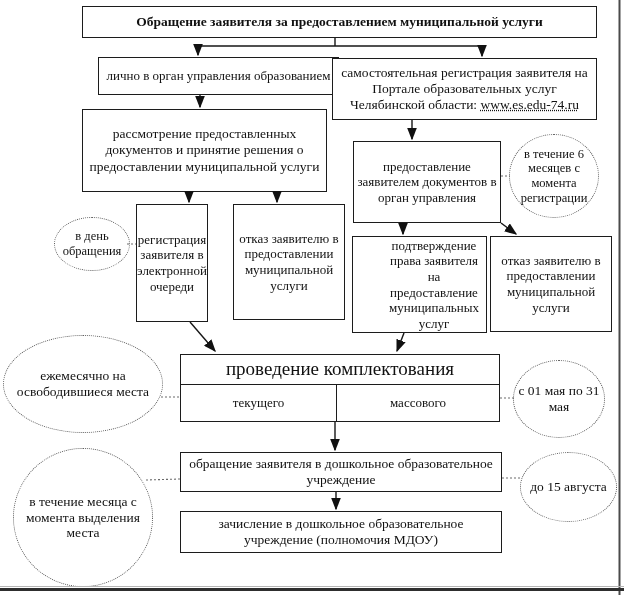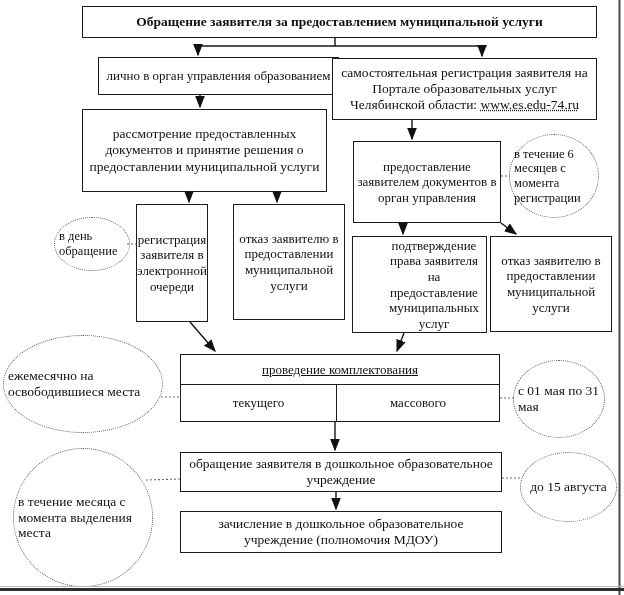--- a/index.html
+++ b/index.html
@@ -11,27 +11,27 @@
     position:absolute;box-sizing:border-box;background:#fff;
     border:1.5px solid #1c1c1c;
     display:flex;align-items:center;justify-content:center;
     text-align:center;font-size:13px;line-height:1.2;padding:1px 3px;
   }
   .f14{font-size:13.5px;}
   .ellipse{
     position:absolute;box-sizing:border-box;background:transparent;
     border:1.2px dotted #5a5a5a;border-radius:50%;
     display:flex;align-items:center;justify-content:center;
-    font-size:12.5px;line-height:1.18;padding:4px;
+    text-align:center;font-size:12.5px;line-height:1.18;padding:4px;
   }
   .ellipse.f14{font-size:13.5px;}
   .tbl{padding:0;display:flex;flex-direction:column;align-items:stretch;}
   .tbl-header{
     flex:0 0 29px;display:flex;align-items:center;justify-content:center;
-    border-bottom:1.5px solid #1c1c1c;font-size:13px;text-decoration:underline;
+    border-bottom:1.5px solid #1c1c1c;font-size:19px;
   }
   .tbl-row{flex:1;display:flex;}
   .tbl-cell{
     display:flex;align-items:center;justify-content:center;font-size:13px;
   }
   .tbl-cell.first{width:155px;border-right:1.5px solid #1c1c1c;}
   .tbl-cell.second{flex:1;}
   .url{text-decoration:underline;text-decoration-style:dotted;}
   svg.overlay{position:absolute;left:0;top:0;pointer-events:none;}
 </style>
@@ -65,21 +65,21 @@
     <div class="tbl-row">
       <div class="tbl-cell first">текущего</div>
       <div class="tbl-cell second">массового</div>
     </div>
   </div>
 
   <div class="box f14" style="left:180px;top:511px;width:322px;height:42px;">зачисление в дошкольное образовательное учреждение (полномочия МДОУ)</div>
 
   <div class="box f14" style="left:180px;top:452px;width:322px;height:40px;">обращение заявителя в дошкольное образовательное учреждение</div>
 
-  <div class="ellipse" style="left:54px;top:217px;width:76px;height:54px;">в день обращение</div>
+  <div class="ellipse" style="left:54px;top:217px;width:76px;height:54px;">в день обращения</div>
 
   <div class="ellipse" style="left:509px;top:134px;width:90px;height:84px;">в течение 6 месяцев с момента регистрации</div>
 
   <div class="ellipse f14" style="left:3px;top:335px;width:160px;height:98px;">ежемесячно на освободившиеся места</div>
 
   <div class="ellipse f14" style="left:513px;top:360px;width:92px;height:78px;">с 01 мая по 31 мая</div>
 
   <div class="ellipse f14" style="left:13px;top:448px;width:140px;height:139px;">в течение месяца с момента выделения места</div>
 
   <div class="ellipse f14" style="left:520px;top:452px;width:97px;height:70px;">до 15 августа</div>

